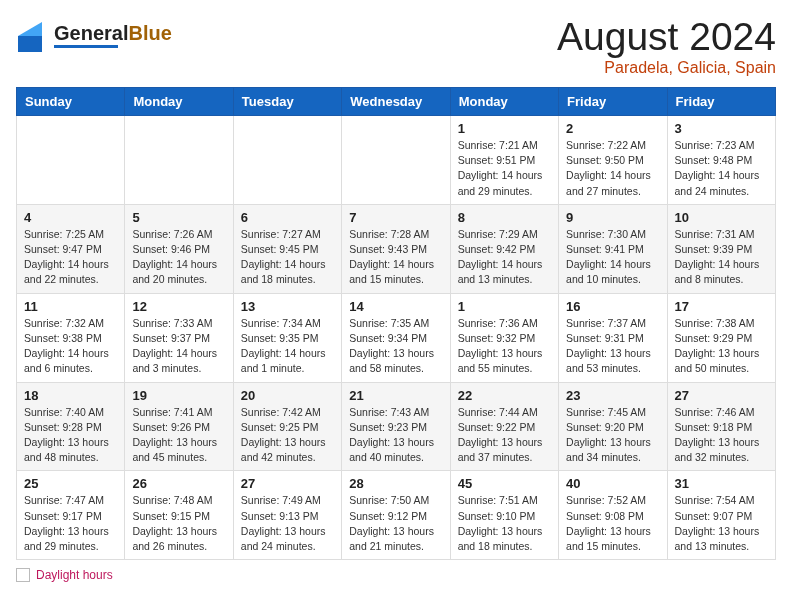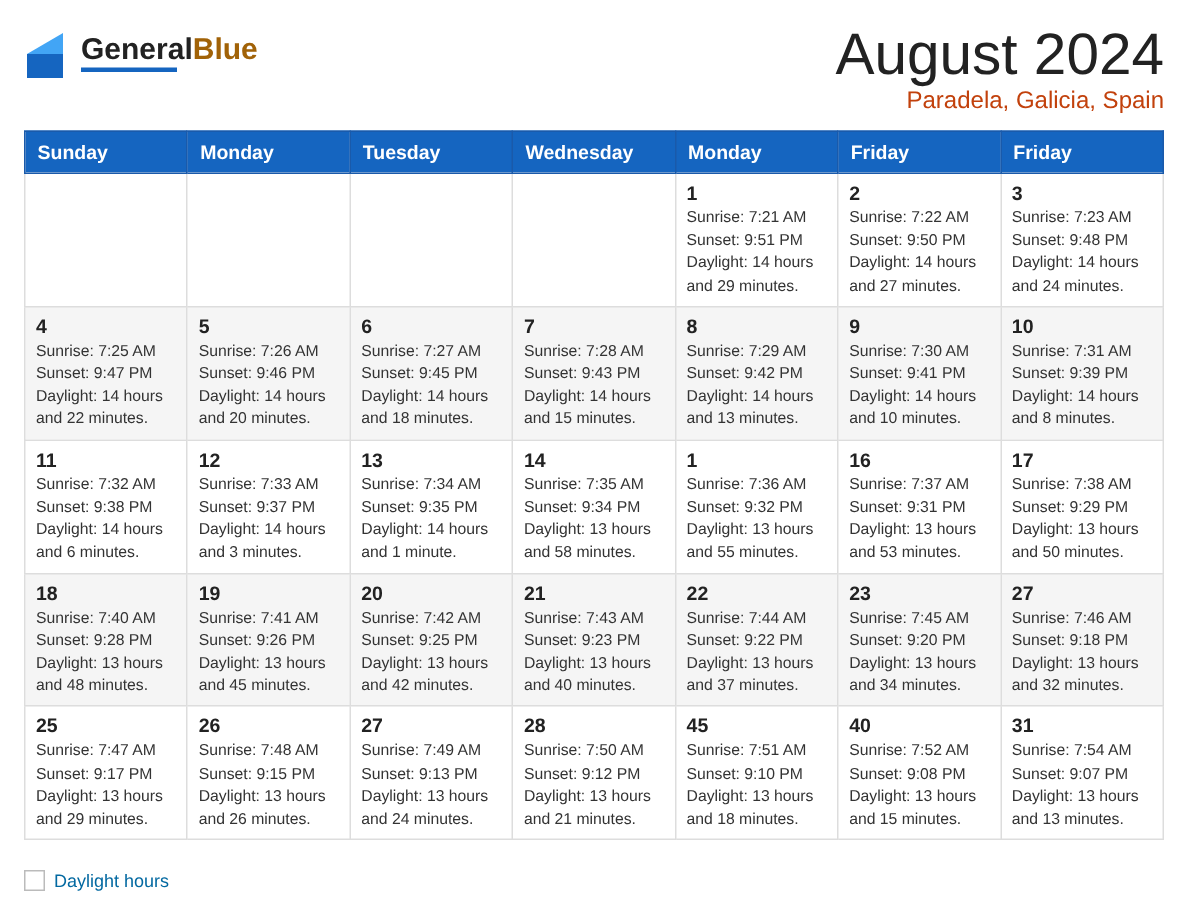--- a/index.html
+++ b/index.html
@@ -74,23 +74,23 @@
       font-size: 10.5px;
       line-height: 1.45;
       color: #333;
     }
     .empty-cell {
       background: #fff !important;
     }
     .footer {
       display: flex;
       align-items: center;
-      margin-top: 20px;
+      margin-top: 8px;
       font-size: 12px;
-      color: #0369a1;
+      color: #be185d;
       text-align: center;
     }
     .footer-box {
       width: 14px;
       height: 14px;
       background: #fff;
       border: 1px solid #bbb;
       margin-right: 6px;
       display: inline-block;
     }

